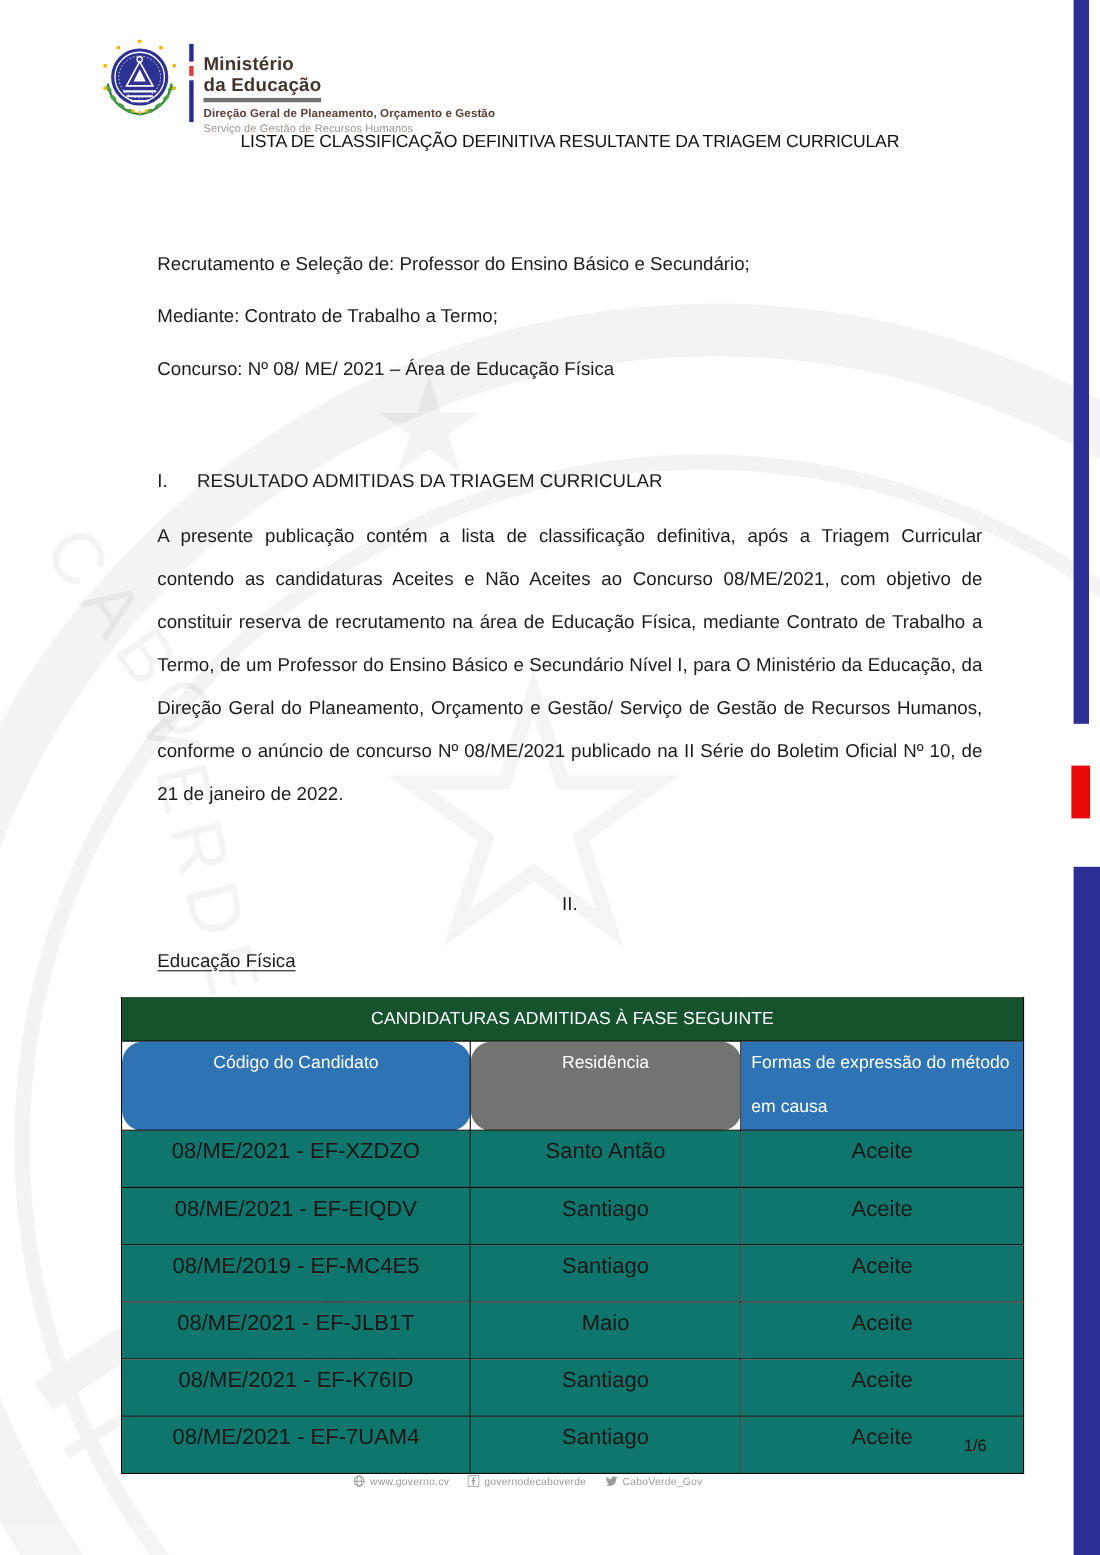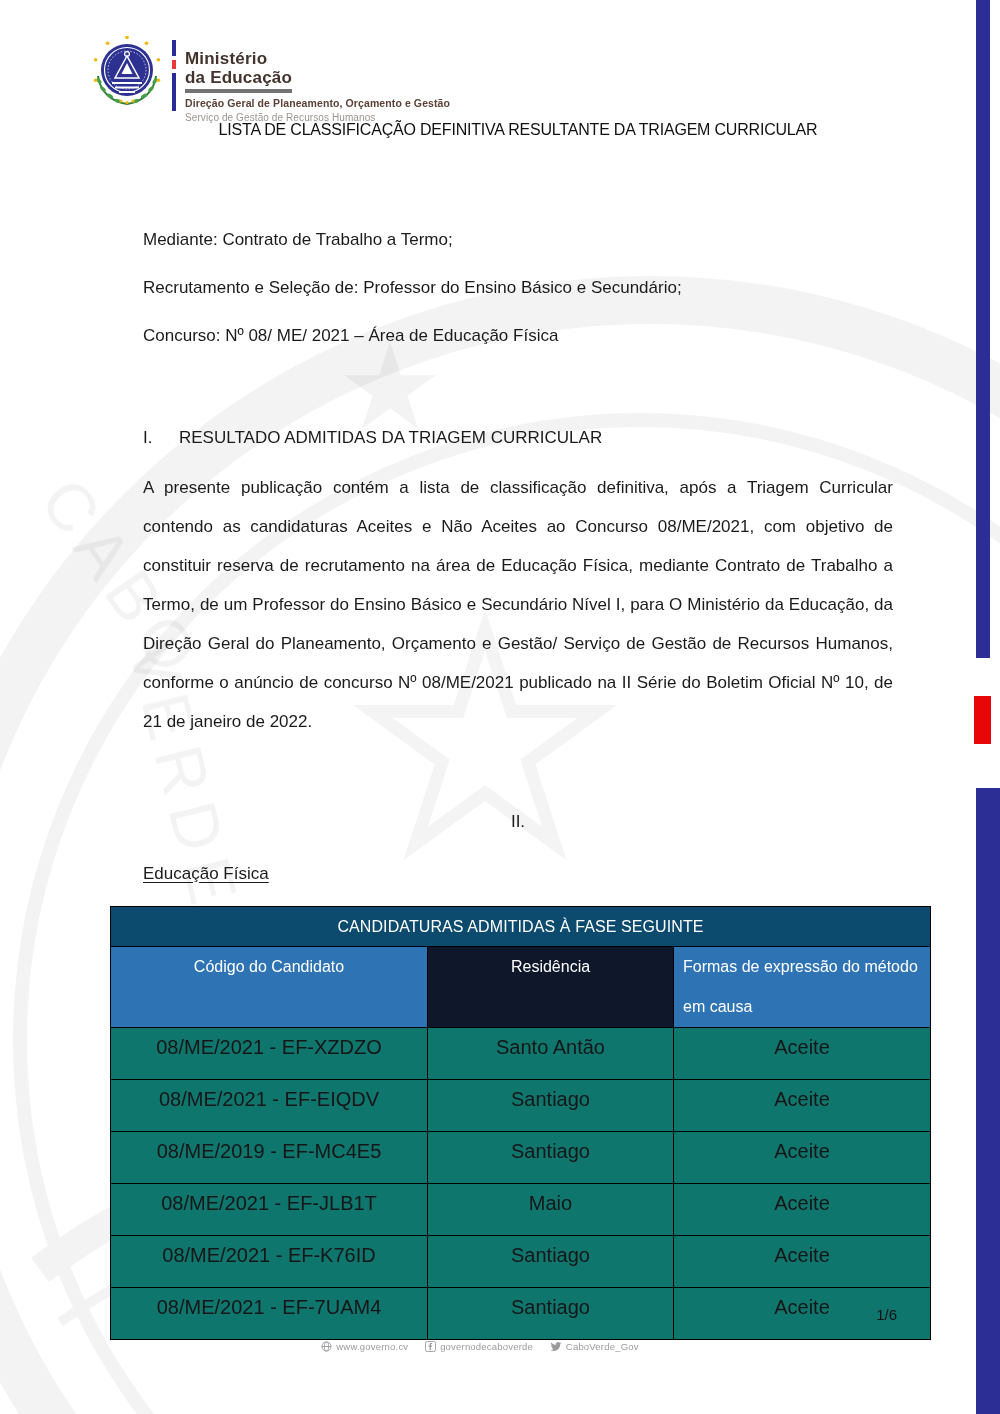--- a/index.html
+++ b/index.html
@@ -38,21 +38,21 @@
   .subject { position:absolute; top:864px; left:143px; font-size:17px; z-index:1;
              text-decoration:underline; text-underline-offset:3px; }
   
   .results { position:absolute; top:906px; left:110px; z-index:1;
              border-collapse:collapse; table-layout:fixed; width:820px; }
   .results th, .results td { border:1px solid #000; overflow:hidden; }
   .results .t-title th { height:37px; color:#fff; font-weight:400; font-size:16px;
                          text-align:center; vertical-align:middle; letter-spacing:.1px; }
   .results .t-cols th { height:80px; color:#fff; font-weight:400; font-size:16px;
                         vertical-align:top; line-height:40px; padding:0; }
-  .results .t-cols th.c1, .results .t-cols th.c2 { text-align:center; }
+  .results .t-cols th.c1, .results .t-cols th.c2 { text-align:center;border-radius:19px; }
   .results .t-cols th.c3 { text-align:left; padding-left:9px; padding-right:6px; }
   .results td { height:42px; font-size:20px; text-align:center; vertical-align:top;
                 padding-top:8px; color:#161616; background:#0f766e; }
   
   .page-num { position:absolute; top:1306px; right:103px; font-size:15px; color:#111; z-index:1; }
   .footer { position:absolute; top:1341px; left:0; width:960px; text-align:center;
             font-size:9.5px; color:#9b9b9b; letter-spacing:.2px; z-index:1; }
   .footer .group { margin:0 7px; white-space:nowrap; }
   .footer svg { vertical-align:-2px; margin-right:4px; }
 </style>
@@ -134,47 +134,47 @@
       <div class="org-line">Ministério</div>
       <div><span class="org-line u">da Educação</span></div>
       <div class="dept">Direção Geral de Planeamento, Orçamento e Gestão</div>
       <div class="service">Serviço de Gestão de Recursos Humanos</div>
     </div>
   </div>
 
   <div class="doc-title">LISTA DE CLASSIFICAÇÃO DEFINITIVA RESULTANTE DA TRIAGEM CURRICULAR</div>
 
   <div class="intro">
+    <p>Recrutamento e Seleção de: Professor do Ensino Básico e Secundário;</p>
     <p>Mediante: Contrato de Trabalho a Termo;</p>
-    <p>Recrutamento e Seleção de: Professor do Ensino Básico e Secundário;</p>
     <p>Concurso: Nº 08/ ME/ 2021 – Área de Educação Física</p>
   </div>
 
   <div class="sec1-head">
     <span class="numeral">I.</span>
     <span>RESULTADO ADMITIDAS DA TRIAGEM CURRICULAR</span>
   </div>
   <div class="paragraph">A presente publicação contém a lista de classificação definitiva, após a Triagem Curricular contendo as candidaturas Aceites e Não Aceites ao Concurso 08/ME/2021, com objetivo de constituir reserva de recrutamento na área de Educação Física, mediante Contrato de Trabalho a Termo, de um Professor do Ensino Básico e Secundário Nível I, para O Ministério da Educação, da Direção Geral do Planeamento, Orçamento e Gestão/ Serviço de Gestão de Recursos Humanos, conforme o anúncio de concurso Nº 08/ME/2021 publicado na II Série do Boletim Oficial Nº 10, de 21 de janeiro de 2022.</div>
 
   <div class="sec2-numeral">II.</div>
   <div class="subject">Educação Física</div>
 
   <table class="results">
     <colgroup>
         <col style="width:317px">
         <col style="width:246px">
         <col style="width:257px">
       </colgroup>
     <thead>
       <tr class="t-title">
-        <th colspan="3" style="background:#0c4a6e">CANDIDATURAS ADMITIDAS À FASE SEGUINTE</th>
+        <th colspan="3" style="background:#14532d">CANDIDATURAS ADMITIDAS À FASE SEGUINTE</th>
       </tr>
       <tr class="t-cols">
         <th class="c1" style="background:#2e74b5">Código do Candidato</th>
-        <th class="c2" style="background:#0f172a">Residência</th>
+        <th class="c2" style="background:#737373">Residência</th>
         <th class="c3" style="background:#2e74b5">Formas de expressão do método em causa</th>
       </tr>
     </thead>
     <tbody>
     <tr>
       <td>08/ME/2021 - EF-XZDZO</td>
       <td>Santo Antão</td>
       <td>Aceite</td>
     </tr>
 

